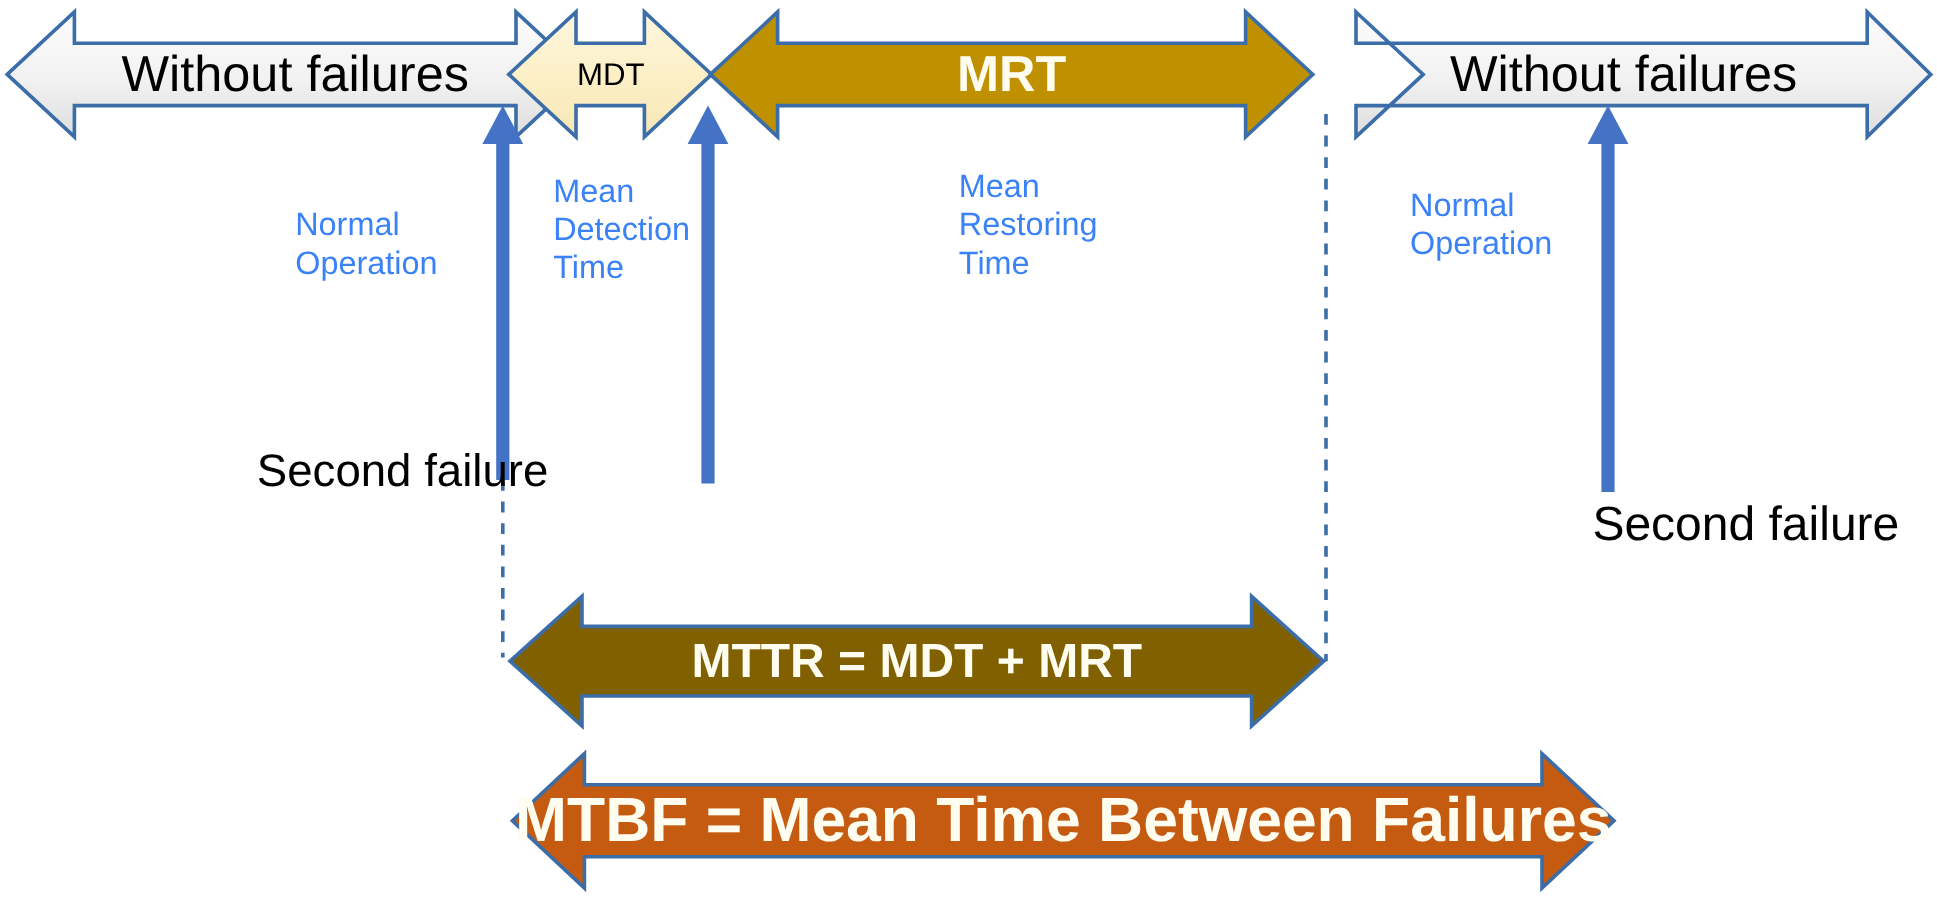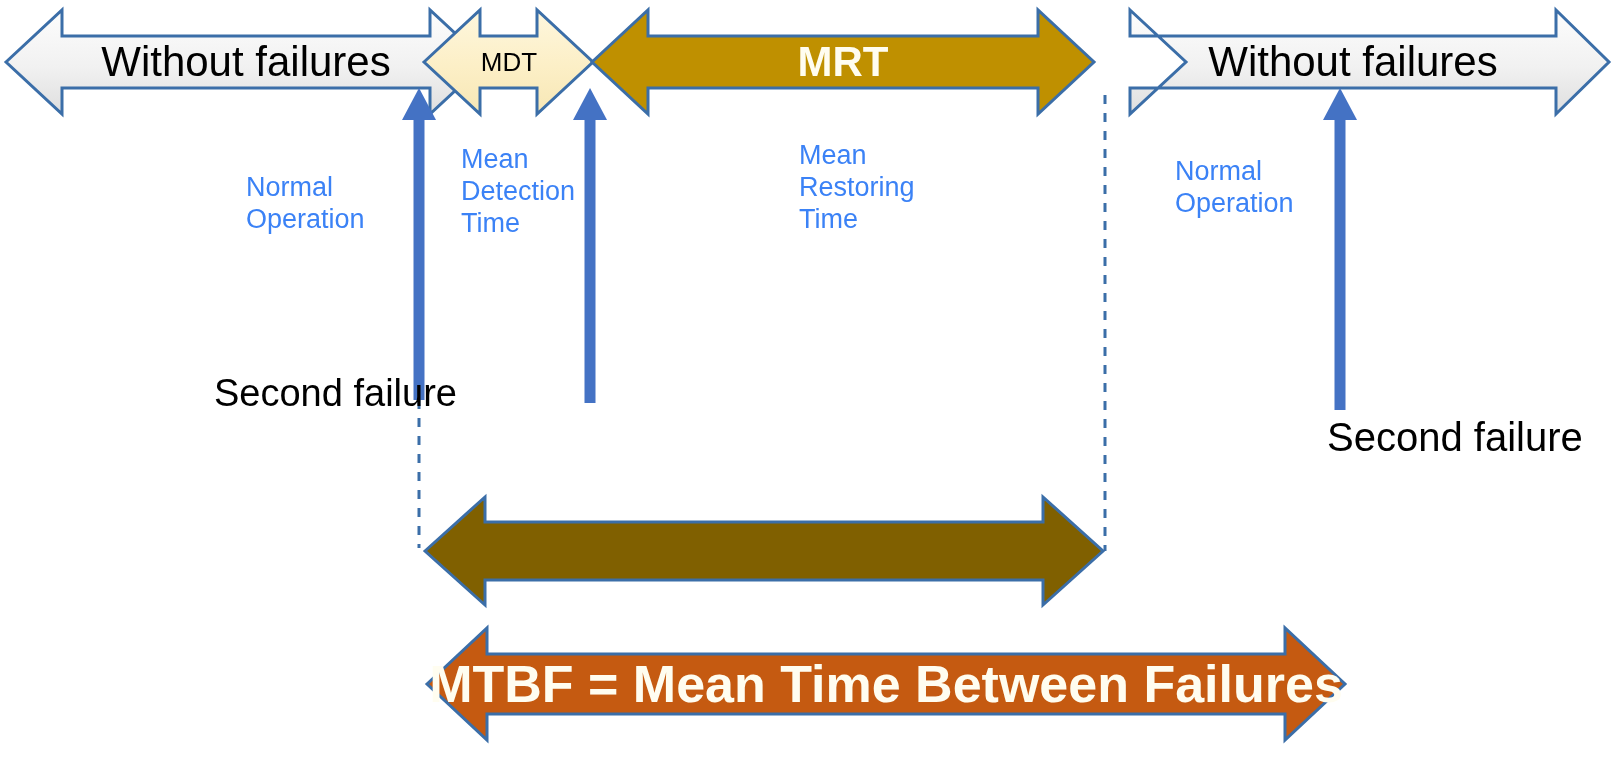--- a/index.html
+++ b/index.html
@@ -104,20 +104,21 @@
   </svg>
 
   <div class="arrow-label lbl-plain" style="left:62px; top:28px; width:368px; height:68px; font-size:42px;">Without failures</div>
 
   <div class="arrow-label lbl-plain" style="left:453px; top:28px; width:112px; height:68px; font-size:26px;">MDT</div>
 
   <div class="arrow-label lbl-bold-white" style="left:648px; top:28px; width:390px; height:68px; font-size:42px;">MRT</div>
 
   <div class="arrow-label lbl-plain" style="left:1150px; top:28px; width:406px; height:68px; font-size:42px;">Without failures</div>
 
+  <div class="arrow-label lbl-bold-white" style="left:485px; top:518px; width:558px; height:66px; font-size:40px;">MTTR = MDT + MRT</div>
 
   <div class="arrow-label lbl-bold-white" style="left:487px; top:650px; width:798px; height:68px; font-size:52px;">MTBF = Mean Time Between Failures</div>
 
   <div class="note" style="left:246px; top:172px; font-size:27px;">Normal
 Operation</div>
 
   <div class="note" style="left:461px; top:144px; font-size:27px;">Mean
 Detection
 Time</div>
 

